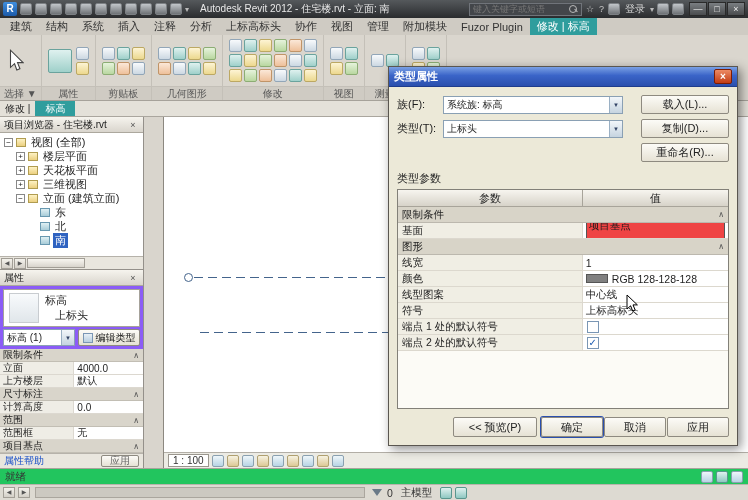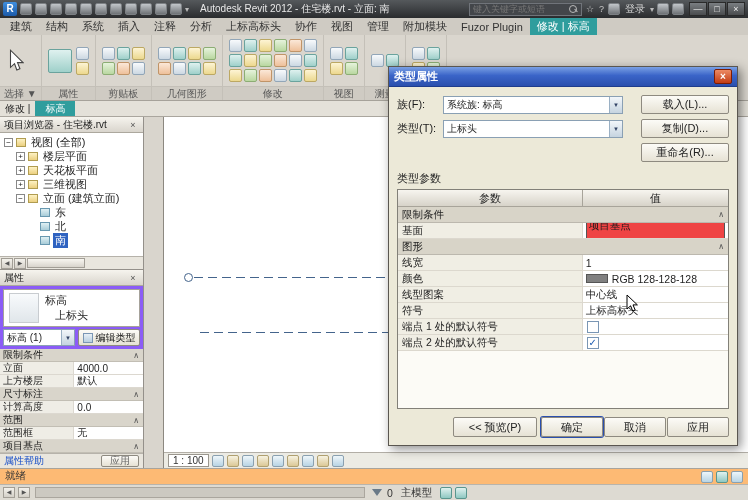--- a/index.html
+++ b/index.html
@@ -126,21 +126,21 @@
 .swatch{width:22px;height:9px;border:1px solid #555;margin-right:4px;flex:0 0 22px}
 .cbx{width:12px;height:12px;border:1px solid #7a96b4;background:#fff;font-size:10px;line-height:10px;text-align:center;color:#1a5ab0;margin-left:1px}
 .dtfill{flex:1;background:#fcfbf6}
 .dfoot{flex:0 0 28px;display:flex;align-items:flex-end}
 .preview-btn{width:84px;height:20px;margin-left:56px}
 .foot-right{margin-left:auto;display:flex;gap:1px}
 .fbtn{width:62px;height:20px}
 .okbtn{box-shadow:0 0 0 1px #2a4fae}
 
 
-.status1{position:absolute;left:0;right:0;bottom:16px;height:16px;background:#fdba74;border-top:1px solid #a8a49c;display:flex;gap:4px;padding:0 5px;font-size:10.5px;color:#333}
+.status1{position:absolute;left:0;right:0;bottom:16px;height:16px;background:#22c55e;border-top:1px solid #a8a49c;display:flex;align-items:center;gap:4px;padding:0 5px;font-size:10.5px;color:#333}
 .status2{position:absolute;left:0;right:0;bottom:0;height:16px;background:#dddad2;border-top:1px solid #b8b4ac;display:flex;align-items:center;gap:3px;padding:0 3px;font-size:10.5px;color:#333}
 .s-spacer{flex:1}
 .sicons{display:flex;gap:3px;align-items:center}
 .sico{width:12px;height:12px;border:1px solid #8aa0b0;border-radius:2px;background:linear-gradient(#eef6fa,#b8d4e4)}
 .sico.t{background:linear-gradient(#dff1ef,#8fc8c2);border-color:#5a968e}
 .funnel{width:0;height:0;border-left:5px solid transparent;border-right:5px solid transparent;border-top:7px solid #6a7a88;margin:0 2px}
 .track{flex:1;height:11px;background:#ccc9c1;border:1px solid #aaa69e;margin:0 2px;max-width:330px}
 .cursor{position:absolute;left:626px;top:294px;z-index:100}
 </style>
 </head>

